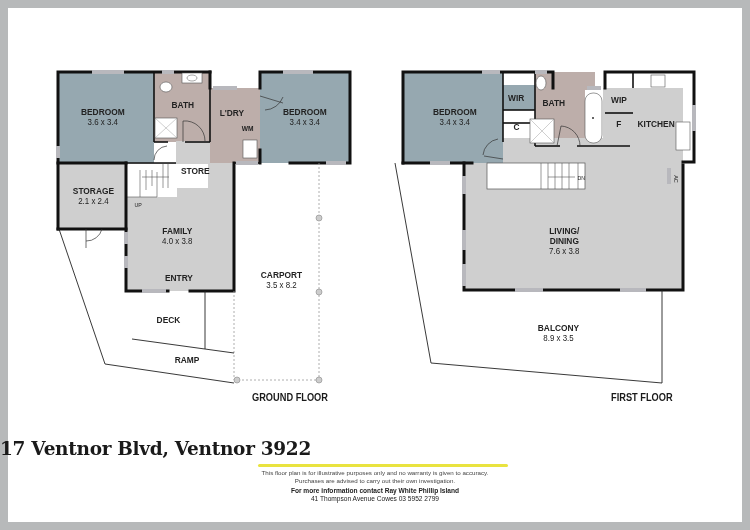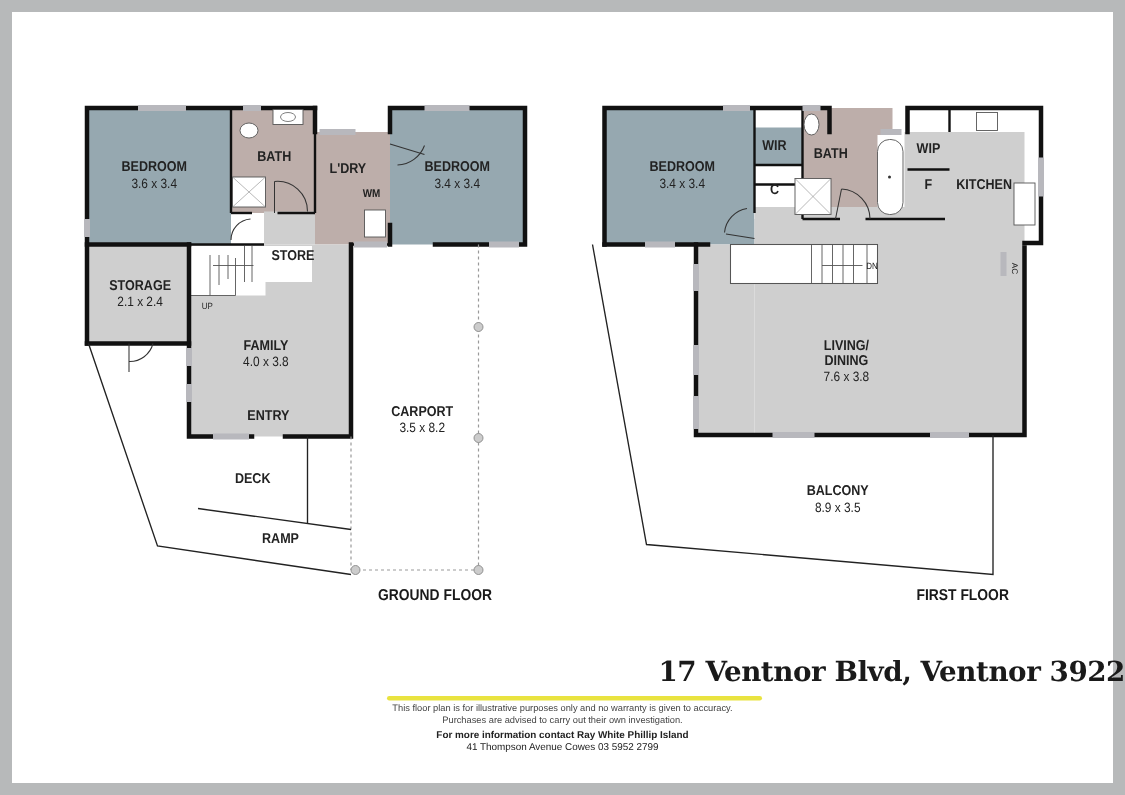--- a/index.html
+++ b/index.html
@@ -2,21 +2,21 @@
 <html><head>
 <meta charset="utf-8">
 <style>
   html, body { margin:0; padding:0; }
   body { width:750px; height:530px; background:#b7b9ba; position:relative; overflow:hidden; font-family:"Liberation Sans", sans-serif; }
   .card { position:absolute; left:8px; top:8px; width:734px; height:514px; background:#ffffff; }
   svg.plan { position:absolute; left:0; top:0; }
   .lbl { position:absolute; text-align:center; color:#222; font-family:"Liberation Sans", sans-serif; font-weight:bold; font-size:9.5px; line-height:10px; transform:scaleX(0.88); white-space:nowrap; }
   .lbl .dim { display:block; font-weight:normal; font-size:9px; }
   .floor-title { position:absolute; font-family:"Liberation Sans", sans-serif; font-weight:bold; font-size:10.5px; color:#1a1a1a; transform:scaleX(0.88); transform-origin:left top; white-space:nowrap; }
-  .addr { position:absolute; left:0; width:750px; top:438px; text-align:right; font-family:"DejaVu Serif", serif; font-weight:bold; font-size:18.5px; color:#1a1a1a; letter-spacing:-0.3px; }
+  .addr { position:absolute; left:0; width:750px; top:438px; text-align:left; font-family:"DejaVu Serif", serif; font-weight:bold; font-size:18.5px; color:#1a1a1a; letter-spacing:-0.3px; }
   .uline { position:absolute; left:258px; top:464px; width:250px; height:3px; background:#e9e33f; border-radius:2px; }
   .disc { position:absolute; left:0; width:750px; text-align:center; font-family:"Liberation Sans", sans-serif; font-size:6.2px; color:#444; }
   .contact { position:absolute; left:0; width:750px; text-align:center; font-family:"Liberation Sans", sans-serif; font-size:6.6px; color:#222; font-weight:bold; }
   .contact2 { font-weight:normal; }
 </style>
 </head>
 <body>
 
 <div class="card"></div>
 

